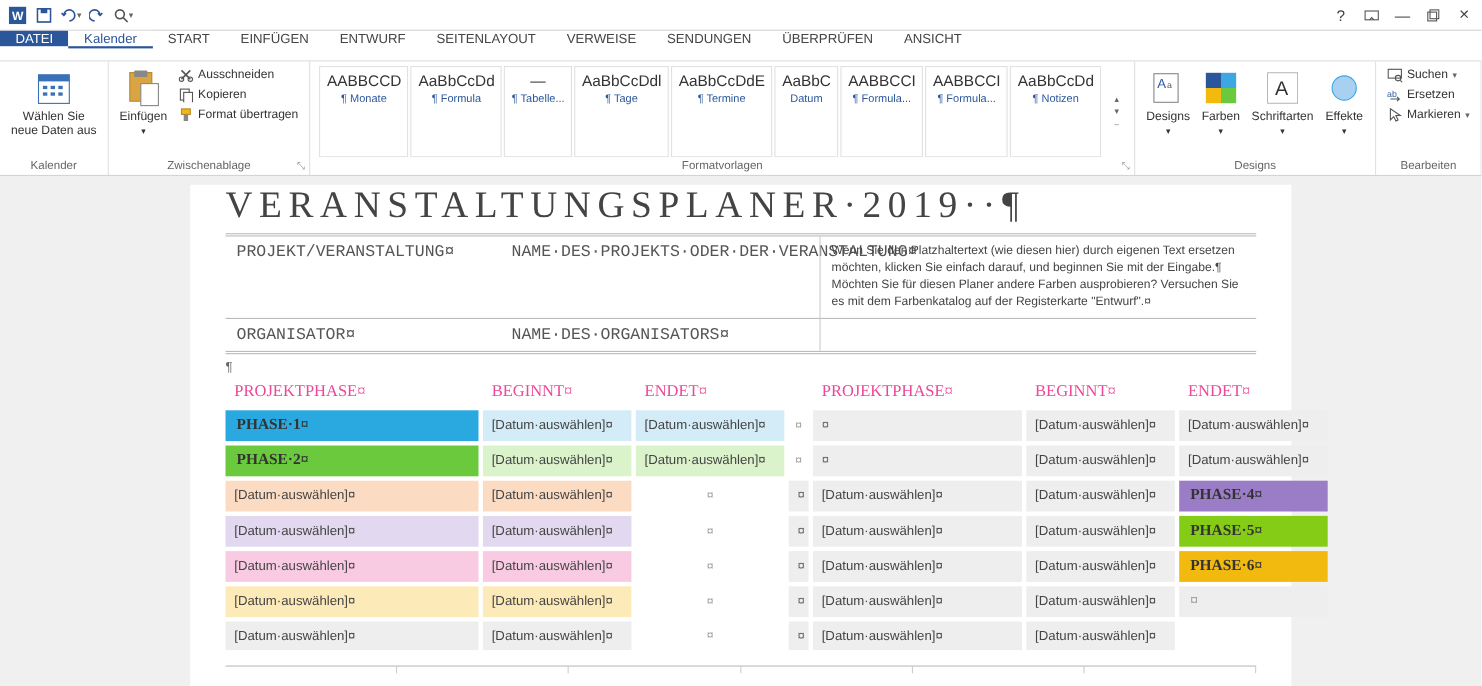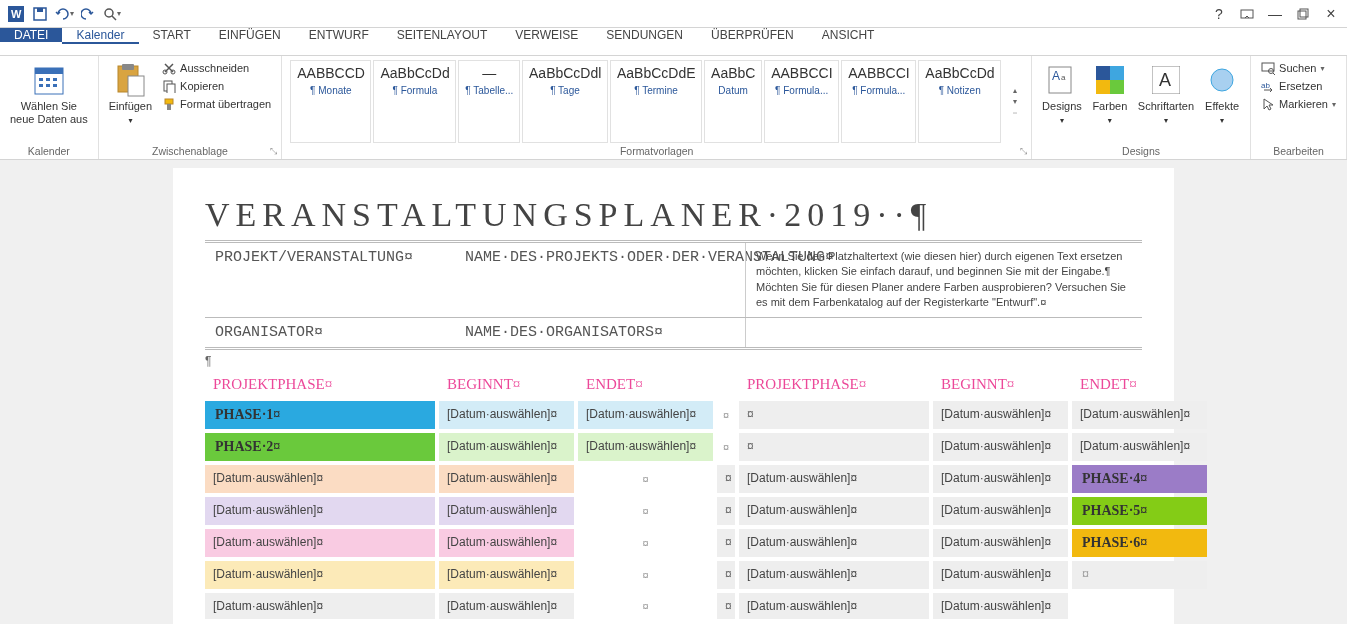--- a/index.html
+++ b/index.html
@@ -22,21 +22,21 @@
 .rcol{display:flex;flex-direction:column;gap:2px}
 .rsmall{display:flex;align-items:center;gap:4px;font-size:11px;color:#333;cursor:pointer;padding:1px 2px;white-space:nowrap}
 .rsmall svg,.rsmall .ico{width:14px;height:14px;flex-shrink:0}
 .styles{display:flex;gap:2px;flex-wrap:nowrap;overflow:hidden}
 .style-box{border:1px solid #e1e1e1;padding:4px 6px;text-align:center;cursor:pointer;min-width:58px}
 .style-prev{font-size:14px;color:#333;white-space:nowrap}
 .style-name{font-size:10px;color:#2b579a;margin-top:4px;white-space:nowrap}
 .style-arrow{width:16px;display:flex;flex-direction:column;justify-content:center;gap:2px;padding:2px}
 .style-arrow div{font-size:8px;color:#666;cursor:pointer;text-align:center}
 .document{background:#f0f0f0;padding:8px 0 0 0;height:calc(624px - 28px - 28px - 104px);overflow:auto;display:flex;justify-content:center}
-.page{background:#fff;width:1001px;padding:28px 32px}
+.page{background:#fff;width:1001px;padding:0 32px}
 .doc-title{font-family:"Trebuchet MS","Segoe UI";font-size:34px;letter-spacing:6px;color:#444;font-weight:400;margin-bottom:6px}
 .meta-row{display:flex;border-bottom:1px solid #bbb}
 .meta-cell{padding:6px 10px;font-family:Liberation Mono, monospace;font-size:15px;color:#555}
 .meta-cell.lab{width:250px}
 .meta-cell.val{width:290px}
 .meta-cell.desc{flex:1;font-size:11px;font-family:"Segoe UI";color:#444;line-height:1.4}
 .pilcrow{font-size:12px;color:#666;margin:4px 0}
 .planner{display:grid;grid-template-columns:230px 135px 135px 18px 190px 135px 135px;gap:4px 4px}
 .ph-hdr{font-family:"Trebuchet MS";font-size:15px;color:#ec4899;padding:4px 8px}
 .ph-name{font-family:"Trebuchet MS";font-size:14px;font-weight:bold;padding:6px 10px;color:#333}

